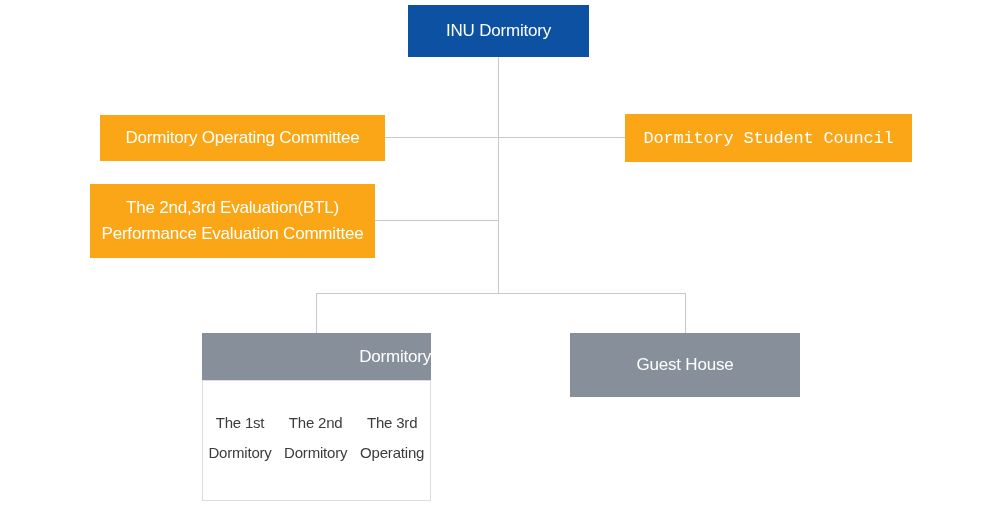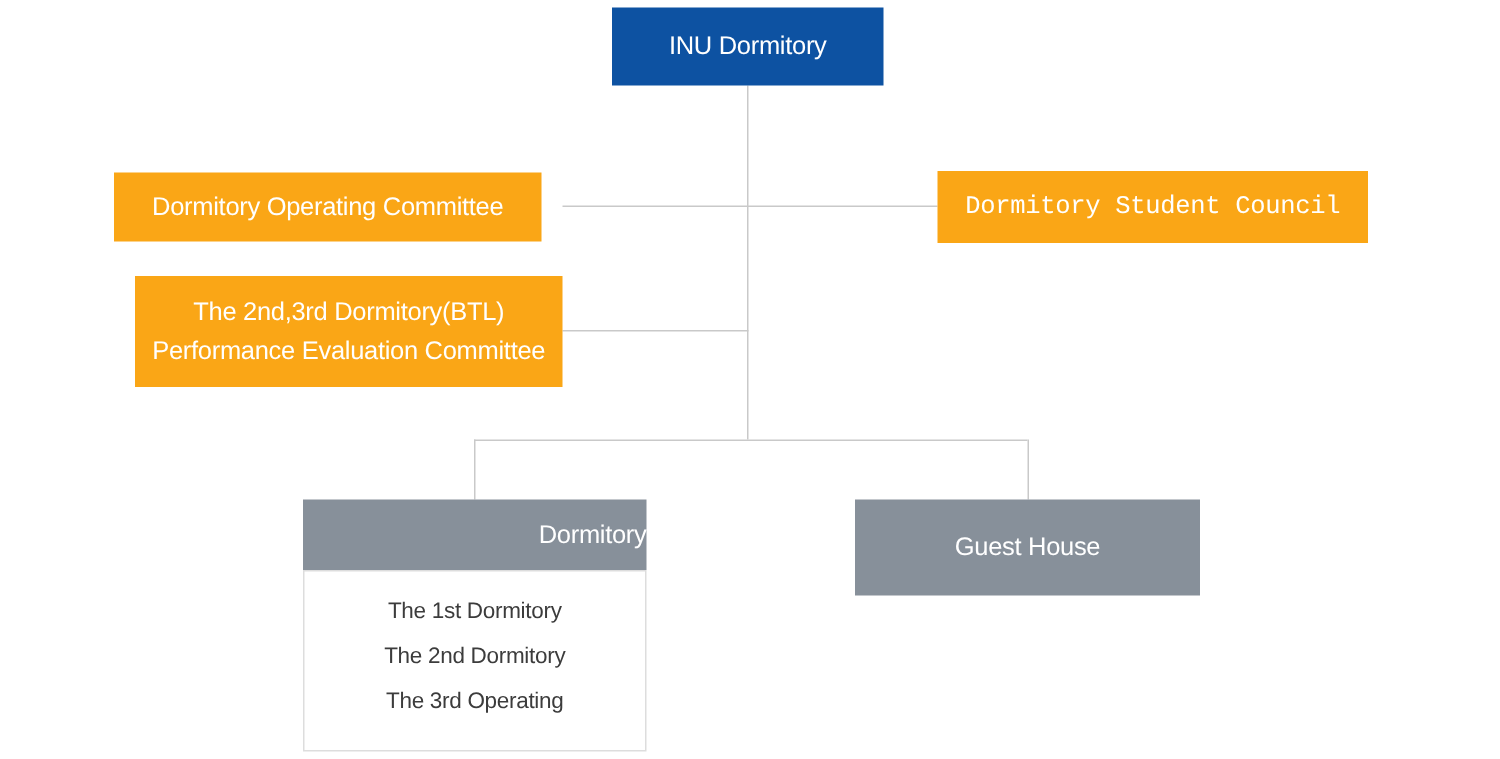--- a/index.html
+++ b/index.html
@@ -26,37 +26,36 @@
     letter-spacing: -0.2px;
     box-sizing: border-box;
   }
   .node-root {
     left: 408px; top: 5px; width: 181px; height: 52px;
     background: #0d52a2;
   }
   .node-orange {
     background: #faa616;
   }
-  .node-operating   { left: 76px;  top: 115px; width: 285px; height: 46px; }
+  .node-operating   { left: 100px;  top: 115px; width: 285px; height: 46px; }
   .node-council     { left: 625px; top: 114px; width: 287px; height: 48px; font-family: Liberation Mono, monospace; }
   .node-btl         { left: 90px;  top: 184px; width: 285px; height: 74px; line-height: 26px; flex-direction: column; }
   .node-gray {
     background: #87909a;
   }
   .node-dormitory   { left: 202px; top: 333px; width: 229px; height: 47px; justify-content: flex-end; }
   .node-guesthouse  { left: 570px; top: 333px; width: 230px; height: 64px; }
 
   .sub-list {
     position: absolute;
     left: 202px; top: 380px; width: 229px; height: 121px;
     box-sizing: border-box;
     background: #ffffff;
     border: 1px solid #dddddd;
     display: flex;
-    flex-direction: column;
     align-items: center;
     justify-content: center;
     padding-bottom: 6px;
   }
   .sub-item {
     font-size: 15px;
     color: #3c3c3c;
     line-height: 30px;
     letter-spacing: -0.2px;
     text-align: center;
@@ -91,21 +90,21 @@
 
   <div class="node node-orange node-operating">
     <span>Dormitory Operating Committee</span>
   </div>
 
   <div class="node node-orange node-council">
     <span>Dormitory Student Council</span>
   </div>
 
   <div class="node node-orange node-btl">
-    <span>The 2nd,3rd Dormitory(BTL)</span>
+    <span>The 2nd,3rd Evaluation(BTL)</span>
     <span>Performance Evaluation Committee</span>
   </div>
 
   <div class="node node-gray node-dormitory">
     <span>Dormitory</span>
   </div>
 
   <div class="sub-list">
     <div class="sub-item">The 1st Dormitory</div>
     <div class="sub-item">The 2nd Dormitory</div>

